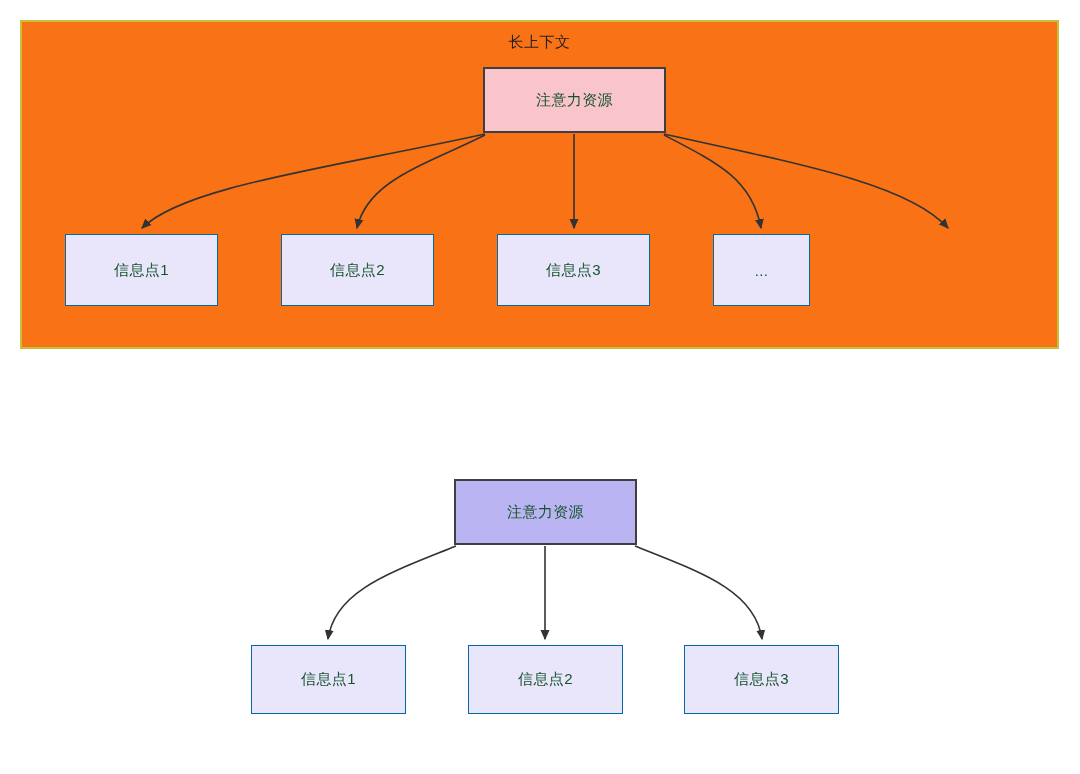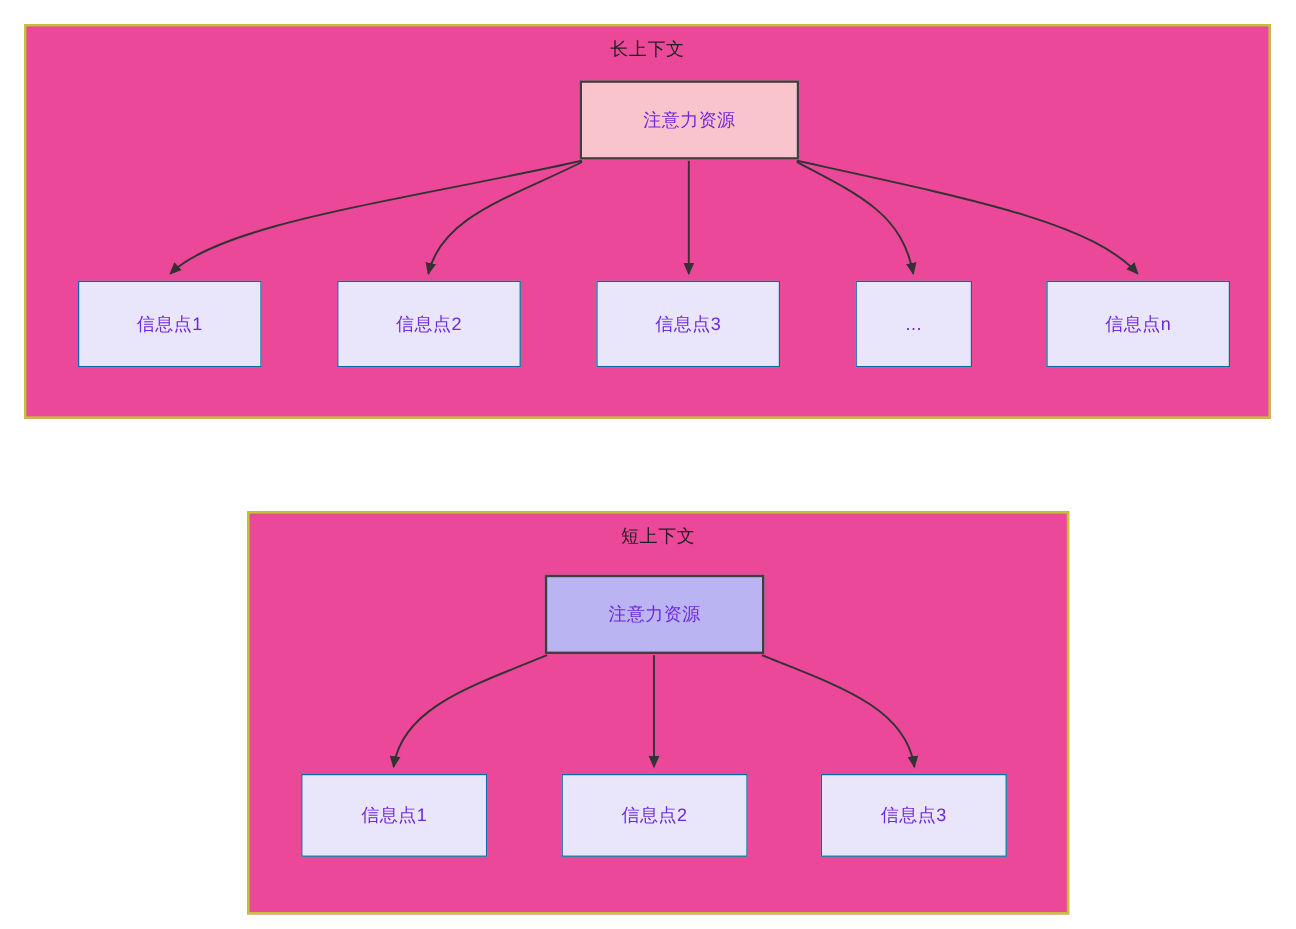--- a/index.html
+++ b/index.html
@@ -19,21 +19,21 @@
     position: absolute;
     left: 0;
     top: 0;
     width: 1080px;
     height: 774px;
   }
 
   
   .panel {
     position: absolute;
-    background: #ec4899;
+    background: #f97316;
     border: 2px solid #c7c13a;
     box-sizing: border-box;
   }
   #panel-long {
     left: 20px;
     top: 20px;
     width: 1039px;
     height: 329px;
   }
   #panel-short {
@@ -59,21 +59,21 @@
   }
 
   
   .node {
     position: absolute;
     box-sizing: border-box;
     display: flex;
     align-items: center;
     justify-content: center;
     font-size: 15px;
-    color: #6d28d9;
+    color: #14532d;
     letter-spacing: 0.4px;
   }
   .node.attention-long {
     background: #f9c4cb;
     border: 2px solid #3f3f3f;
   }
   .node.attention-short {
     background: #bbb4f2;
     border: 2px solid #3f3f3f;
   }
@@ -113,23 +113,20 @@
 </style>
 </head>
 <body>
 
 <div id="stage">
 
   <div class="panel" id="panel-long">
     <div class="panel-title">长上下文</div>
   </div>
 
-  <div class="panel" id="panel-short">
-    <div class="panel-title">短上下文</div>
-  </div>
 
   <svg id="edges" viewBox="0 0 1080 774" width="1080" height="774" xmlns="http://www.w3.org/2000/svg">
     <defs>
       <marker id="arrowhead" markerWidth="9" markerHeight="9" refX="5.6" refY="3.4" orient="auto" markerUnits="strokeWidth">
         <path d="M0,0.6 L6.4,3.4 L0,6.2 z" fill="#333333"></path>
       </marker>
     </defs>
 
     <path class="edge" marker-end="url(#arrowhead)" d="M 485,134 C 330,168 185,186 142,228"></path>
     <path class="edge" marker-end="url(#arrowhead)" d="M 485,135 C 425,165 368,180 357,228"></path>
@@ -151,23 +148,20 @@
   </div>
   <div class="node info" id="n-info-2">
     <span>信息点2</span>
   </div>
   <div class="node info" id="n-info-3">
     <span>信息点3</span>
   </div>
   <div class="node info" id="n-info-ell">
     <span>...</span>
   </div>
-  <div class="node info" id="n-info-n">
-    <span>信息点n</span>
-  </div>
 
   <div class="node attention-short" id="n-attention-short">
     <span>注意力资源</span>
   </div>
 
   <div class="node info" id="s-info-1">
     <span>信息点1</span>
   </div>
   <div class="node info" id="s-info-2">
     <span>信息点2</span>

